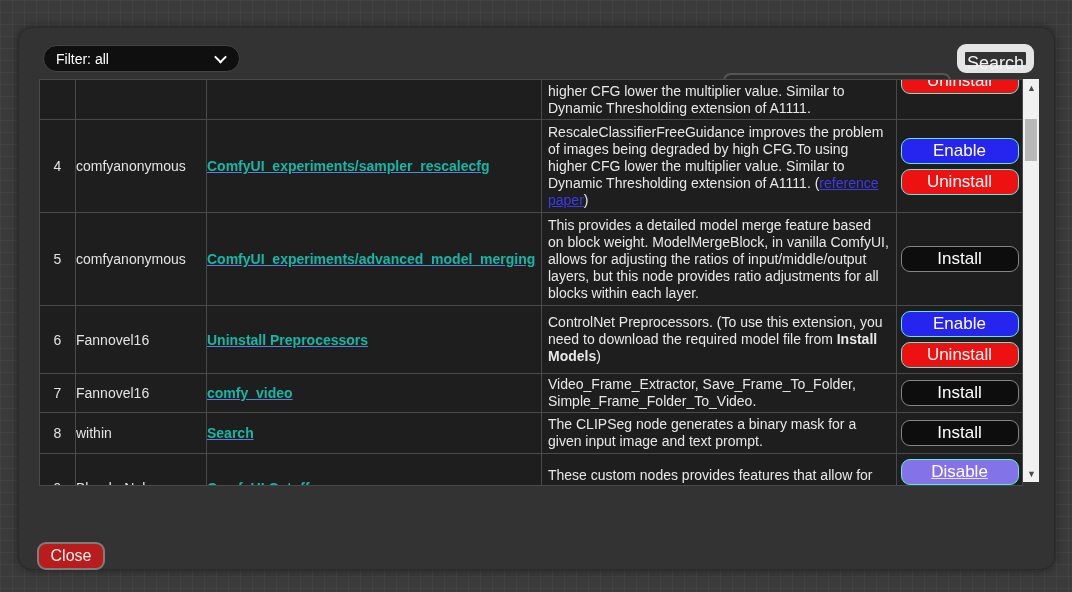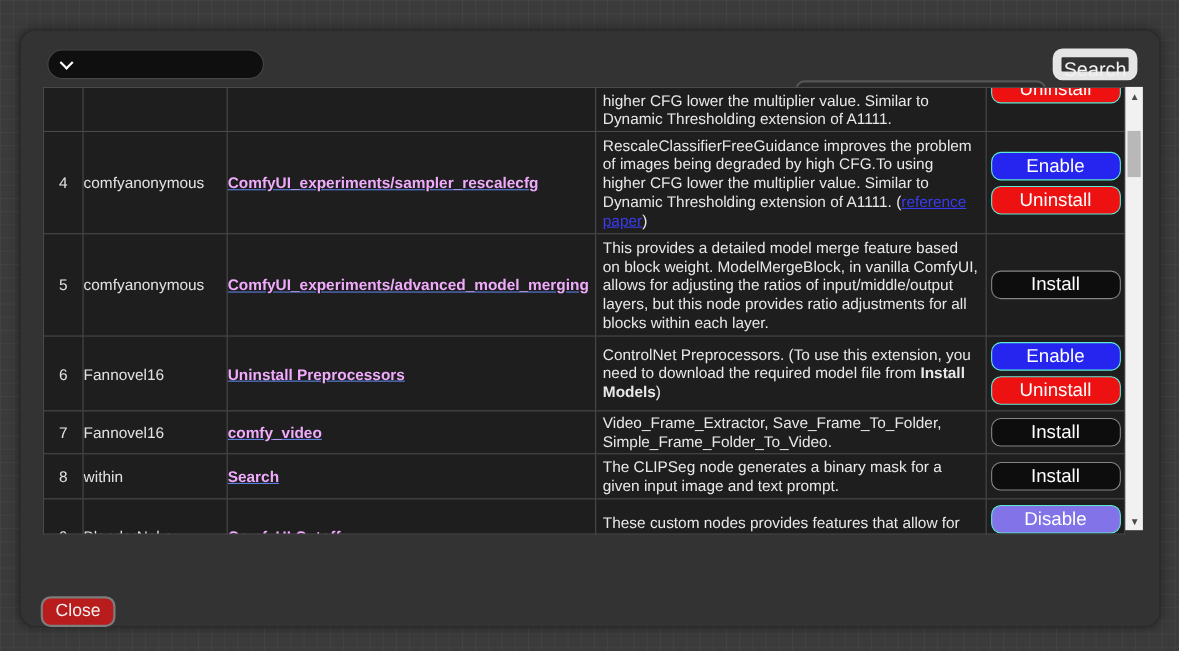--- a/index.html
+++ b/index.html
@@ -59,21 +59,21 @@
     color:#e3e3e3;font-size:14px;padding:0;
   }
   col.c-id{width:36px;} col.c-author{width:131px;} col.c-name{width:335px;}
   col.c-desc{width:355px;} col.c-btns{width:126px;}
   td.td-id{text-align:center;color:#dcdcdc;font-size:15px;}
   td.td-author{padding-left:9px;font-size:15px;color:#e0e0e0;}
   td.td-name{padding-left:6px;}
   td.td-desc,{vertical-align:top;}
   td.td-desc{vertical-align:top;}
   .name-link{
-    color:#f0abfc;font-weight:bold;font-size:14px;text-decoration:underline;
+    color:#14b8a6;font-weight:bold;font-size:14px;text-decoration:underline;
     text-decoration-color:#5b7fe0;cursor:pointer;word-wrap:break-word;
   }
   .cell{box-sizing:border-box;}
   .desc{padding:2px 6px;line-height:17px;color:#e8e8e8;font-size:14px;}
   .desc-link{color:#3b3bee;text-decoration:underline;cursor:pointer;}
   .actions{display:flex;flex-direction:column;gap:5px;align-items:center;justify-content:center;}
   .act-btn{
     width:118px;height:26px;border-radius:9px;color:#fff;font-size:17px;line-height:22px;
     border:1px solid #5eead4;cursor:pointer;padding:0;
     font-family:"Liberation Sans","DejaVu Sans",sans-serif;
@@ -91,38 +91,39 @@
   tr.clip-top td{vertical-align:top;}
   tr.clip-top .cell{height:39px;overflow:hidden;}
   tr.clip-top .desc{padding-top:3px;}
   tr.clip-top .actions{justify-content:flex-start;}
   tr.clip-top .act-btn{margin-top:-12px;}
   
   tr.clip-bottom td{vertical-align:top;}
   tr.clip-bottom .cell{height:31px;overflow:hidden;}
   tr.clip-bottom .cell-mid{padding-top:26px;}
   tr.clip-bottom .desc{padding-top:13px;}
-  tr.clip-bottom .actions{justify-content:flex-end;}
+  tr.clip-bottom .actions{justify-content:flex-end;text-decoration:underline;}
   tr.clip-bottom .act-btn{margin-top:5px;}
   
   .sbar{position:relative;width:17px;height:403px;background:#f1f1f1;}
   .sbar .arrow{
     position:absolute;left:0;width:17px;height:17px;display:flex;align-items:center;
     justify-content:center;font-size:9px;color:#4a4a4a;cursor:pointer;user-select:none;
   }
   .sbar .arrow.up{top:0;}
   .sbar .arrow.down{bottom:0;}
   .sbar .thumb{position:absolute;left:2px;right:2px;top:40px;height:42px;background:#b8b8b8;cursor:pointer;}
 </style>
 </head>
 <body>
 
 <div class="dialog">
 
   <div class="filter-select">
+    <span class="lbl">Filter: all</span>
     <span class="chev"></span>
   </div>
 
   <input class="search-input" type="text" placeholder="input search keyword" style="">
   <button class="search-btn">Search</button>
 
   <div class="table-wrap">
     <table class="ext">
       <colgroup>
         <col class="c-id">

